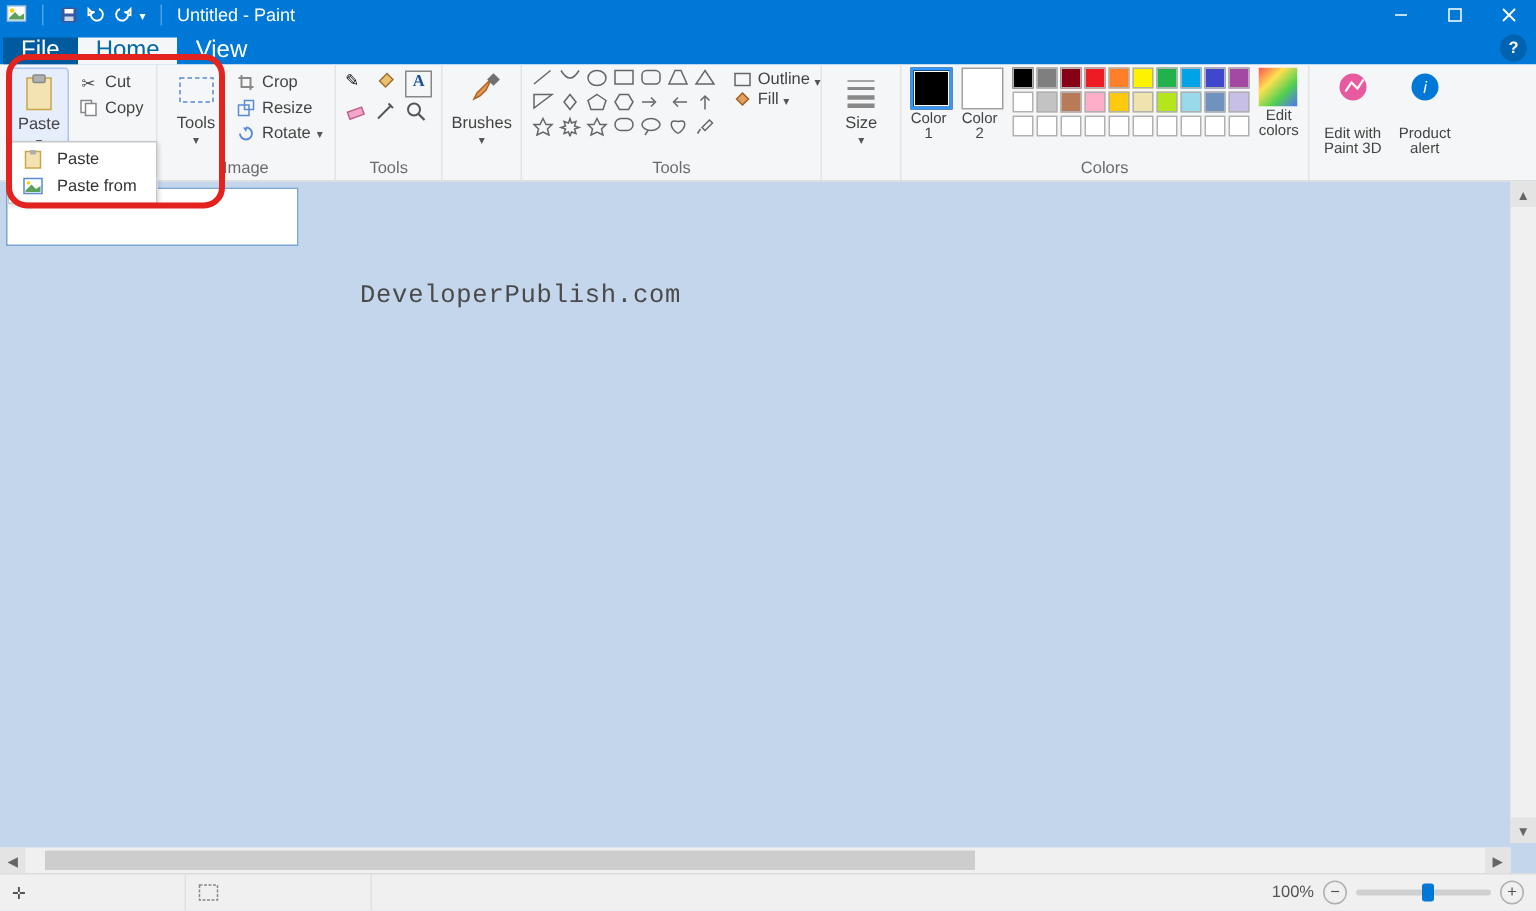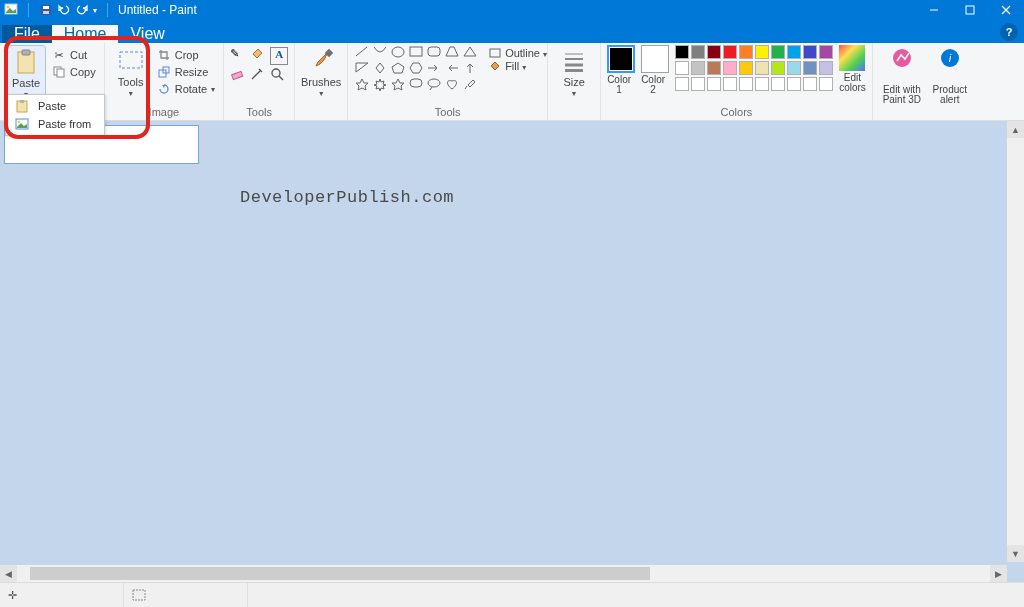--- a/index.html
+++ b/index.html
@@ -512,13 +512,21 @@
 <div class="statusbar">
   <div class="cell wide">
       <span>✛</span>
     </div>
   <div class="cell wide">
       <svg width="14" height="12">
         <rect x="1" y="1" width="12" height="10" fill="none" stroke="#888" stroke-dasharray="2,1"></rect>
       </svg>
     </div>
   <div class="cell fill"></div>
+  <div class="zoom">
+    <span>100%</span>
+    <span class="zbtn">−</span>
+    <div class="slider">
+        <div class="th"></div>
+      </div>
+    <span class="zbtn">+</span>
+  </div>
 </div>
 
 </body></html>

